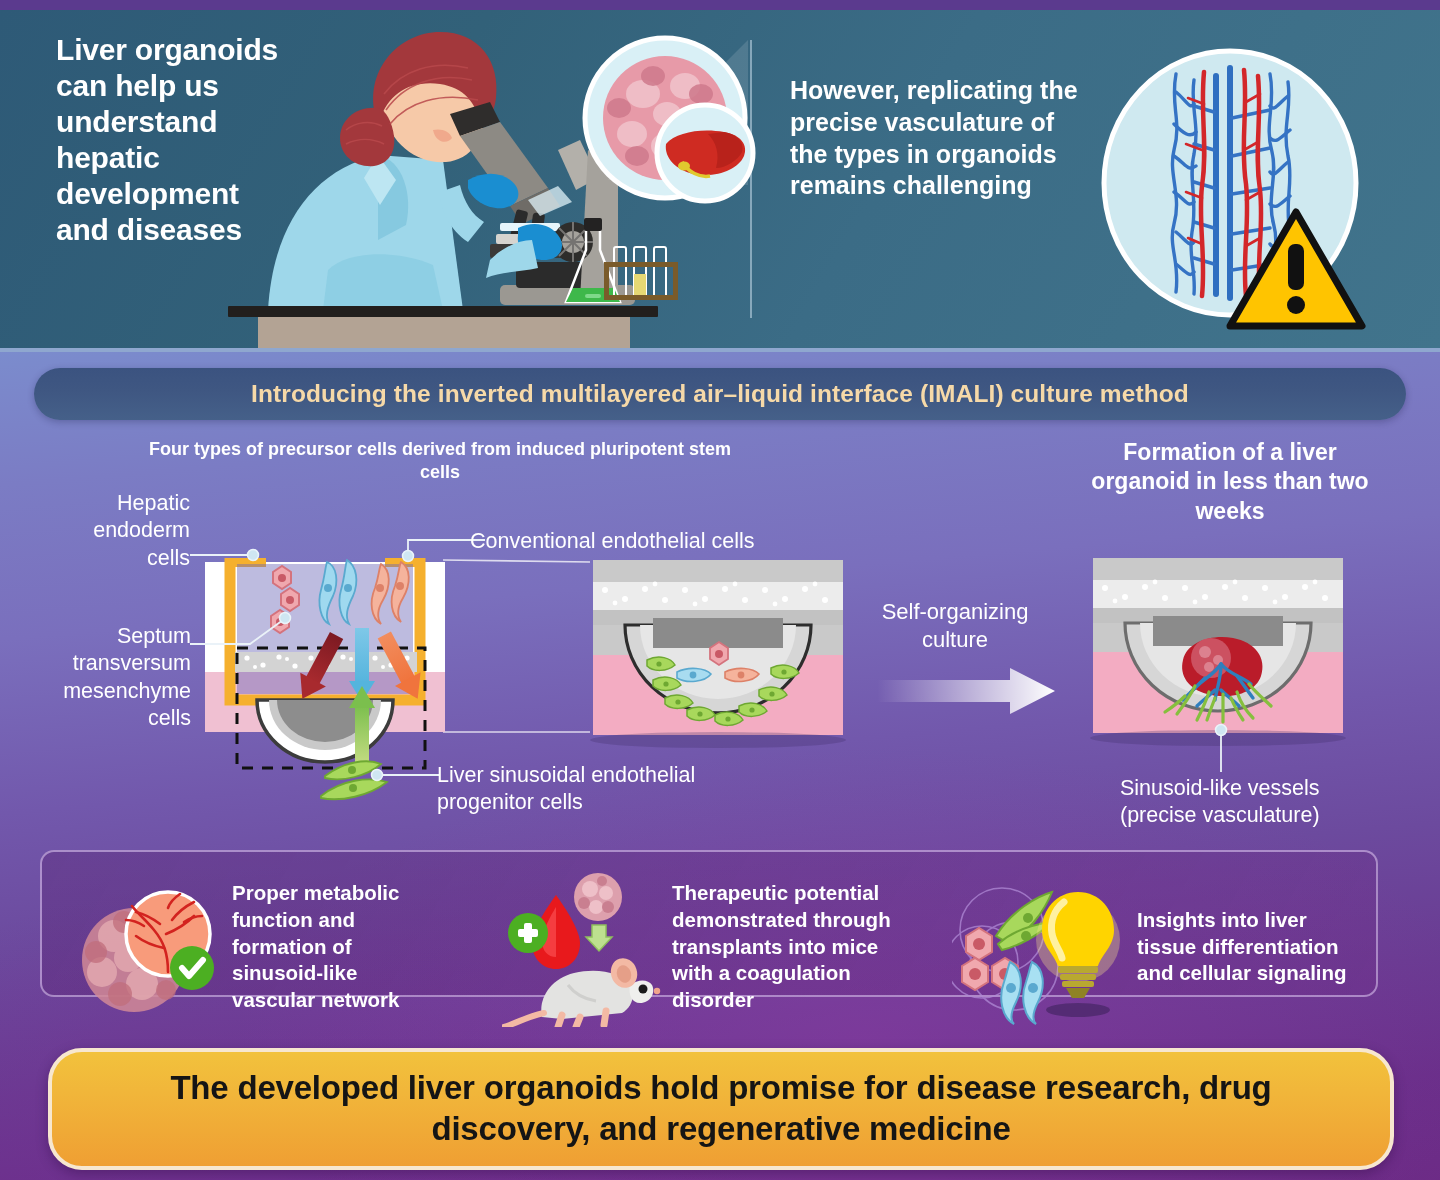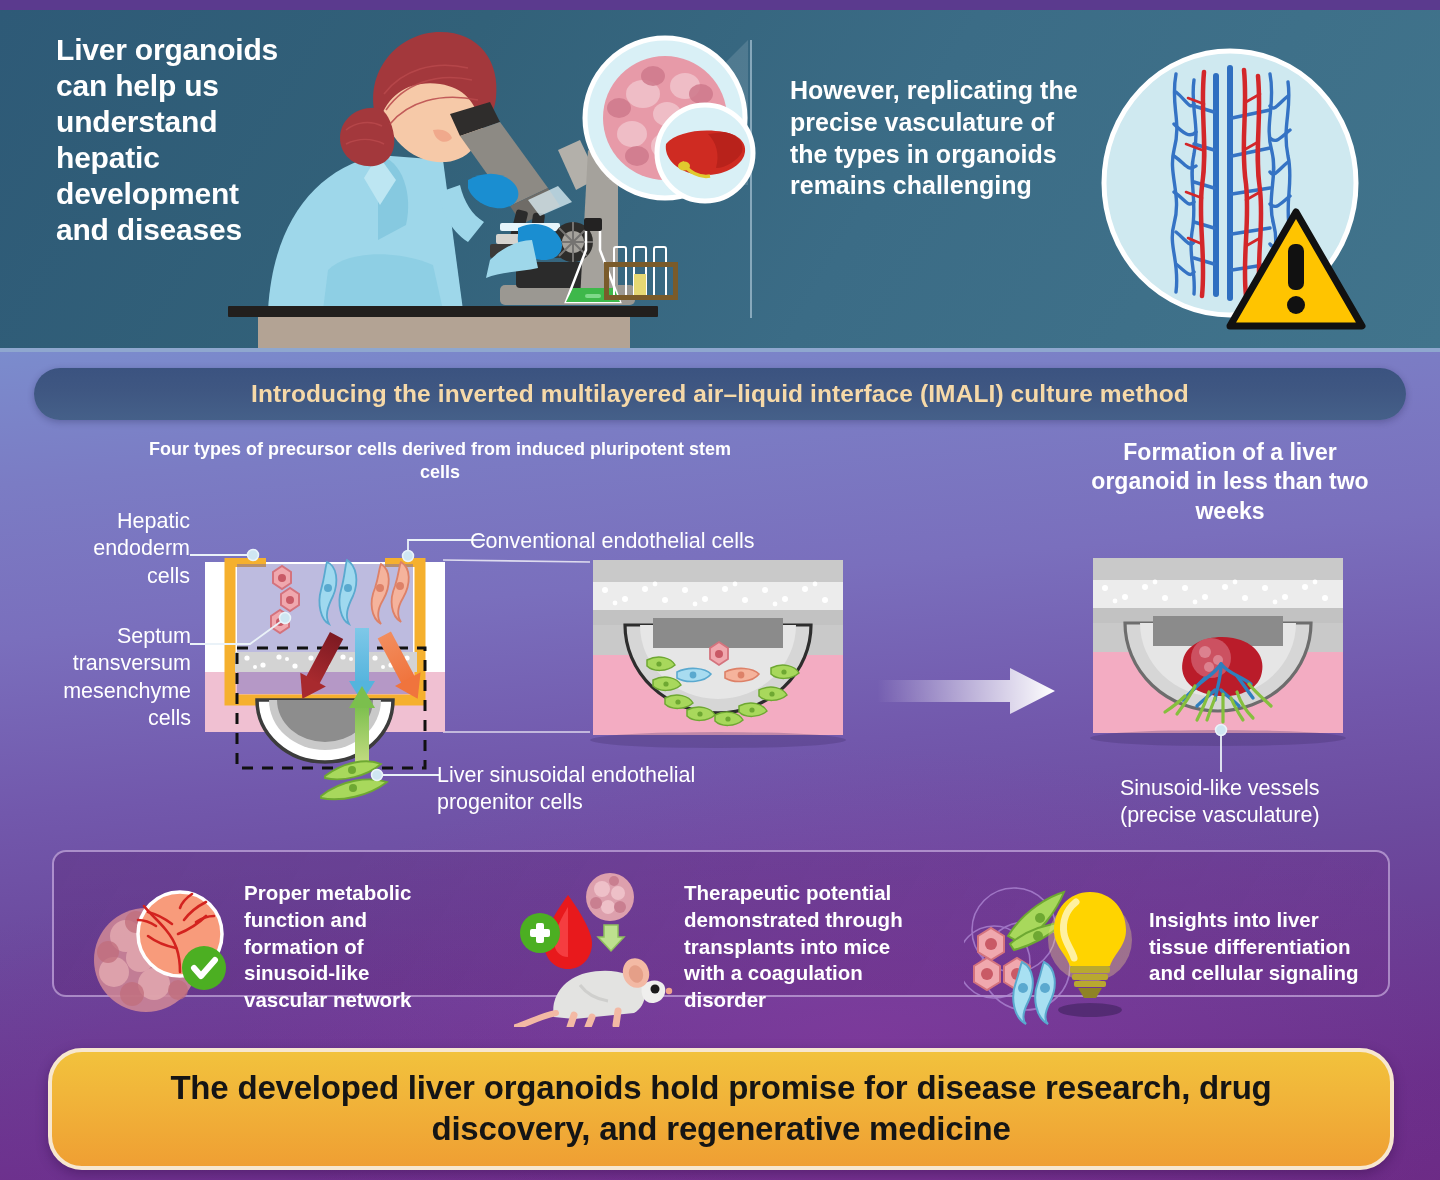--- a/index.html
+++ b/index.html
@@ -68,30 +68,30 @@
     position:absolute; left:140px; top:428px; width:600px;
     text-align:center; color:#fff; font-size:18px; font-weight:bold; line-height:1.28;
   }
   .sec-head-right {
     position:absolute; left:1075px; top:428px; width:310px;
     text-align:center; color:#fff; font-size:23px; font-weight:bold; line-height:1.28;
   }
 
   
   .lbl { position:absolute; color:#fff; font-size:21.5px; line-height:1.27; }
-  .lbl-hepatic   { left:60px;  top:498px; width:130px; text-align:right; }
+  .lbl-hepatic   { left:60px;  top:480px; width:130px; text-align:right; }
   .lbl-septum    { left:36px;  top:613px; width:155px; text-align:right; }
   .lbl-conv      { left:470px; top:518px; width:330px; text-align:left; }
   .lbl-lsec      { left:437px; top:752px; width:300px; text-align:left; }
   .lbl-sinus     { left:1120px;top:765px; width:260px; text-align:left; }
   .lbl-selforg   { left:860px; top:588px; width:190px; text-align:center; font-size:22px; }
 
   
   .benefits {
-    position:absolute; left:52px; top:840px; width:1338px; height:147px;
+    position:absolute; left:40px; top:840px; width:1338px; height:147px;
     border:2px solid rgba(225,205,245,.55);
     border-radius:14px;
     background:linear-gradient(120deg,rgba(92,40,120,.40),rgba(110,45,135,.30));
   }
   .benefit { position:absolute; top:0; height:190px; display:flex; align-items:center; }
   .benefit .btxt {
     color:#fff; font-weight:bold; font-size:20.5px; line-height:1.3;
   }
   .b1 { left:30px;  width:430px; }
   .b2 { left:460px; width:450px; }
@@ -527,20 +527,21 @@
       <circle cx="352" cy="275" r="5.5"></circle>
       <circle cx="1196" cy="230" r="5.5"></circle>
     </g>
   </svg>
 
   <div class="lbl lbl-hepatic">Hepatic endoderm cells</div>
   <div class="lbl lbl-septum">Septum transversum mesenchyme cells</div>
   <div class="lbl lbl-conv">Conventional endothelial cells</div>
   <div class="lbl lbl-lsec">Liver sinusoidal endothelial progenitor cells</div>
   <div class="lbl lbl-sinus">Sinusoid-like vessels (precise vasculature)</div>
+  <div class="lbl lbl-selforg">Self-organizing culture</div>
 
   <div class="benefits">
 
     <div class="benefit b1">
       <svg class="bicon" width="160" height="150" viewBox="0 0 160 150">
         <circle cx="62" cy="88" r="52" fill="#d28a96" opacity=".85"></circle>
         <g fill="#e0a6ae" opacity=".9">
           <circle cx="42" cy="64" r="16"></circle>
             <circle cx="80" cy="58" r="14"></circle>
             <circle cx="30" cy="100" r="15"></circle>

